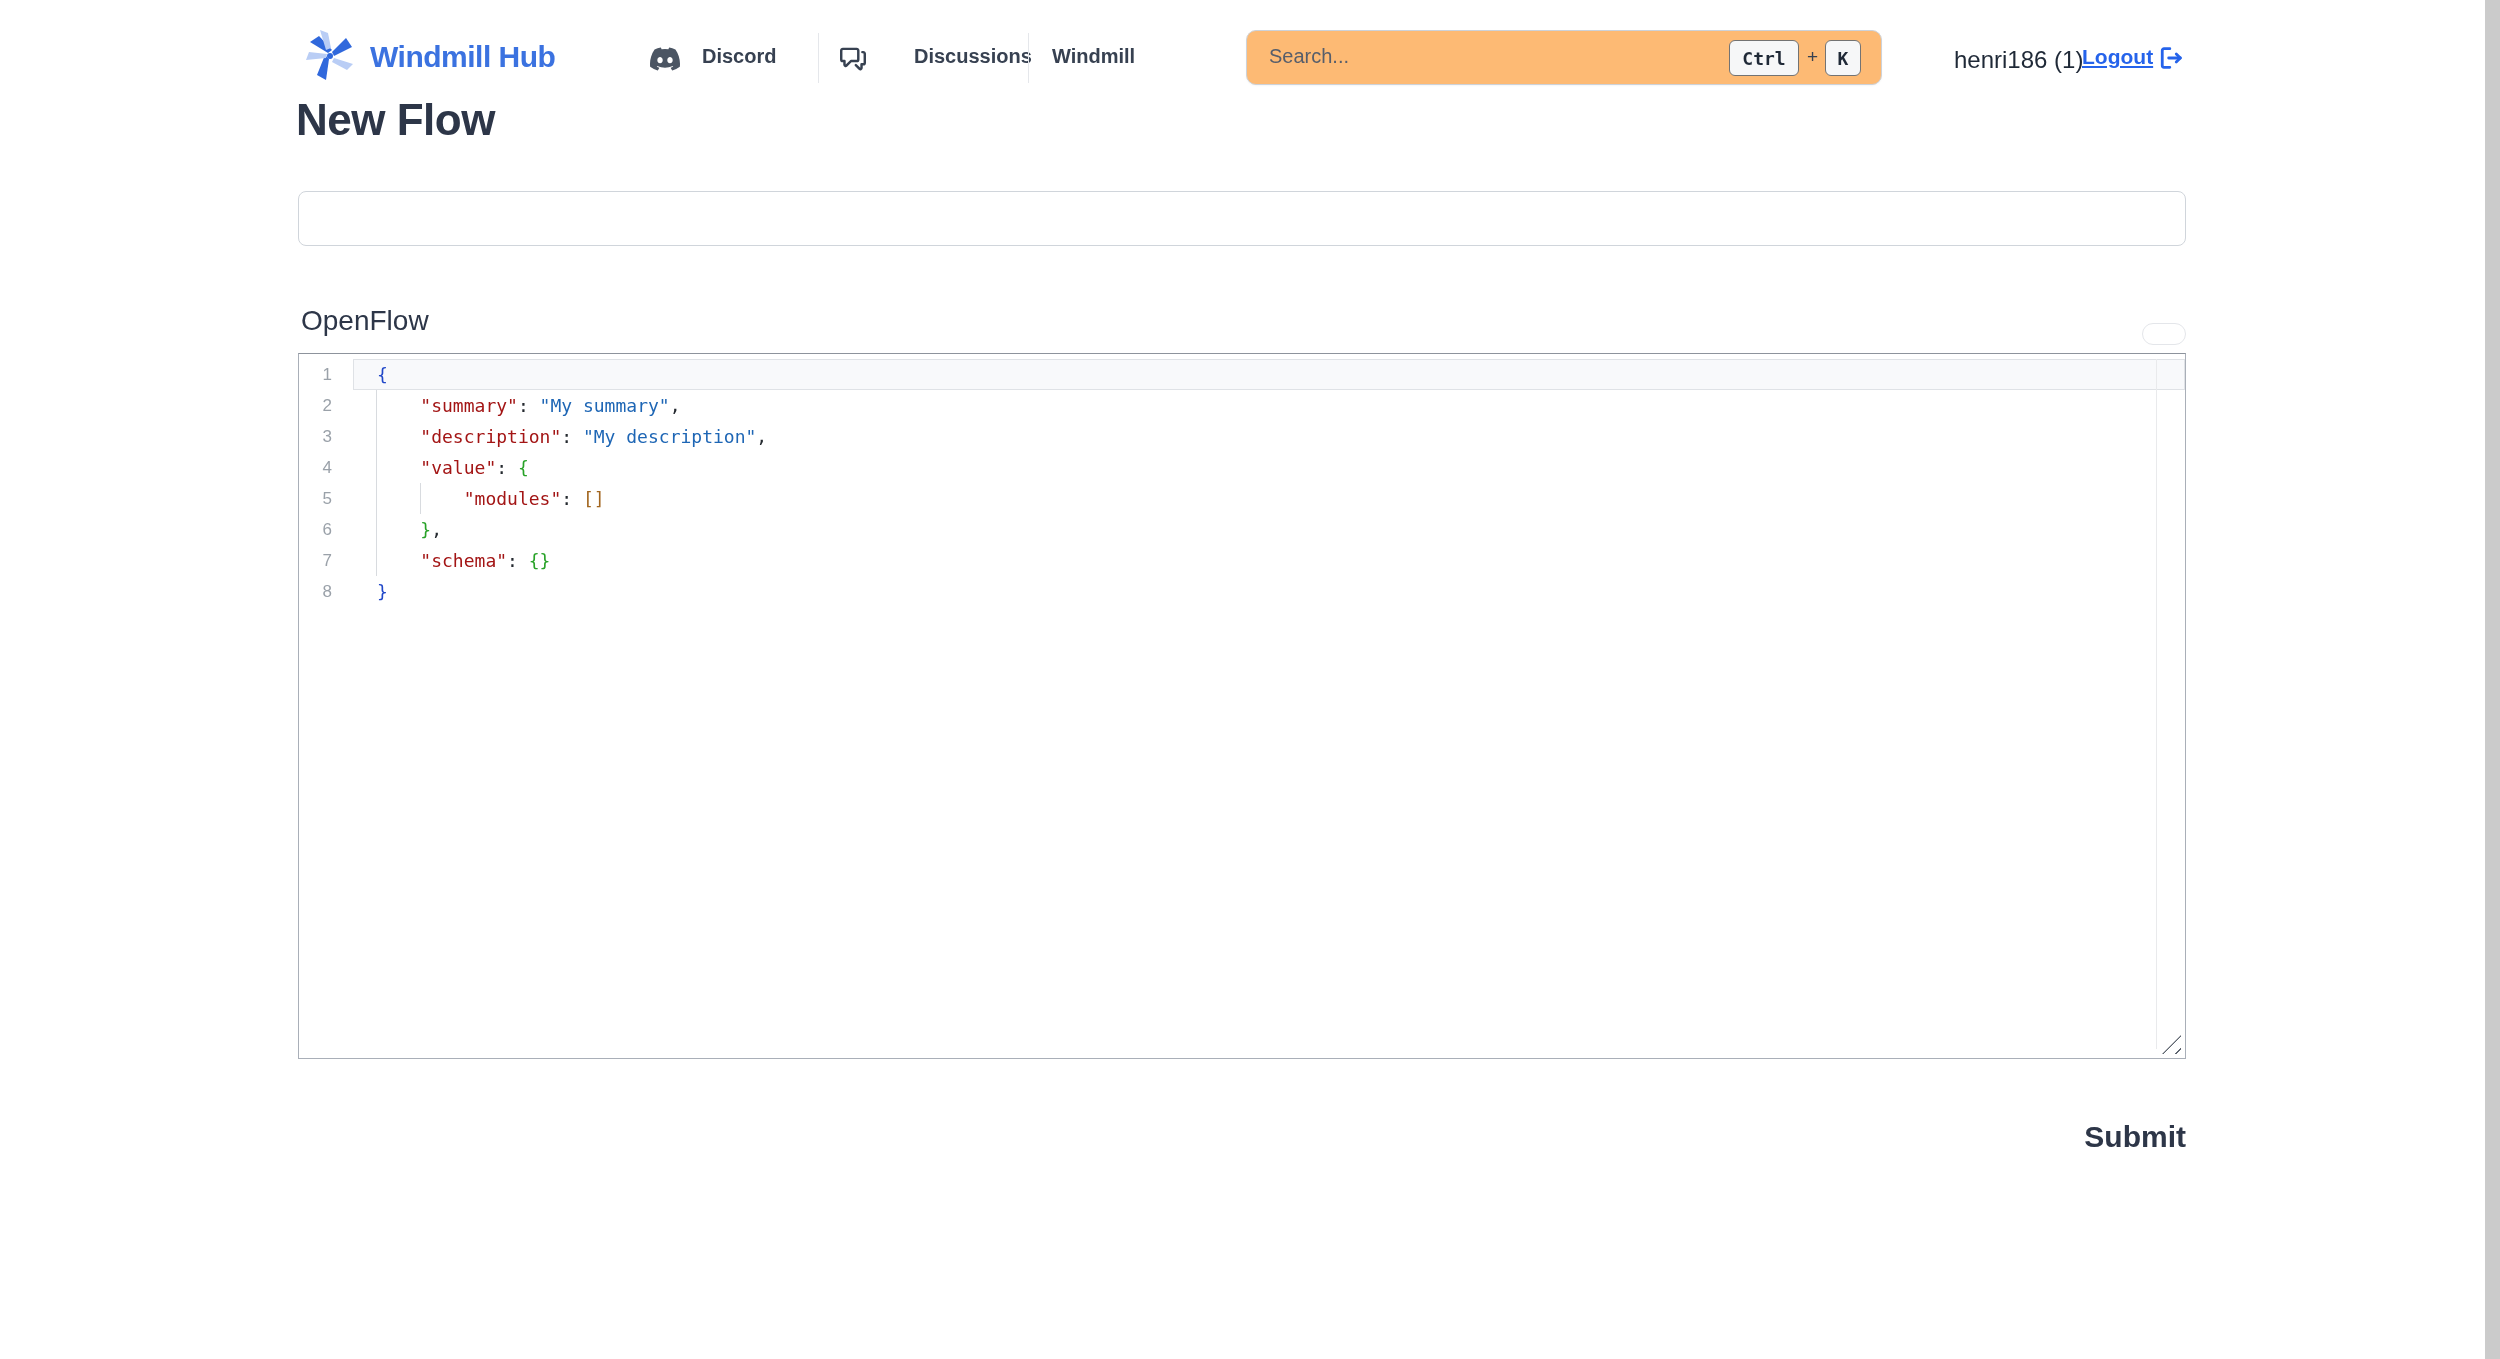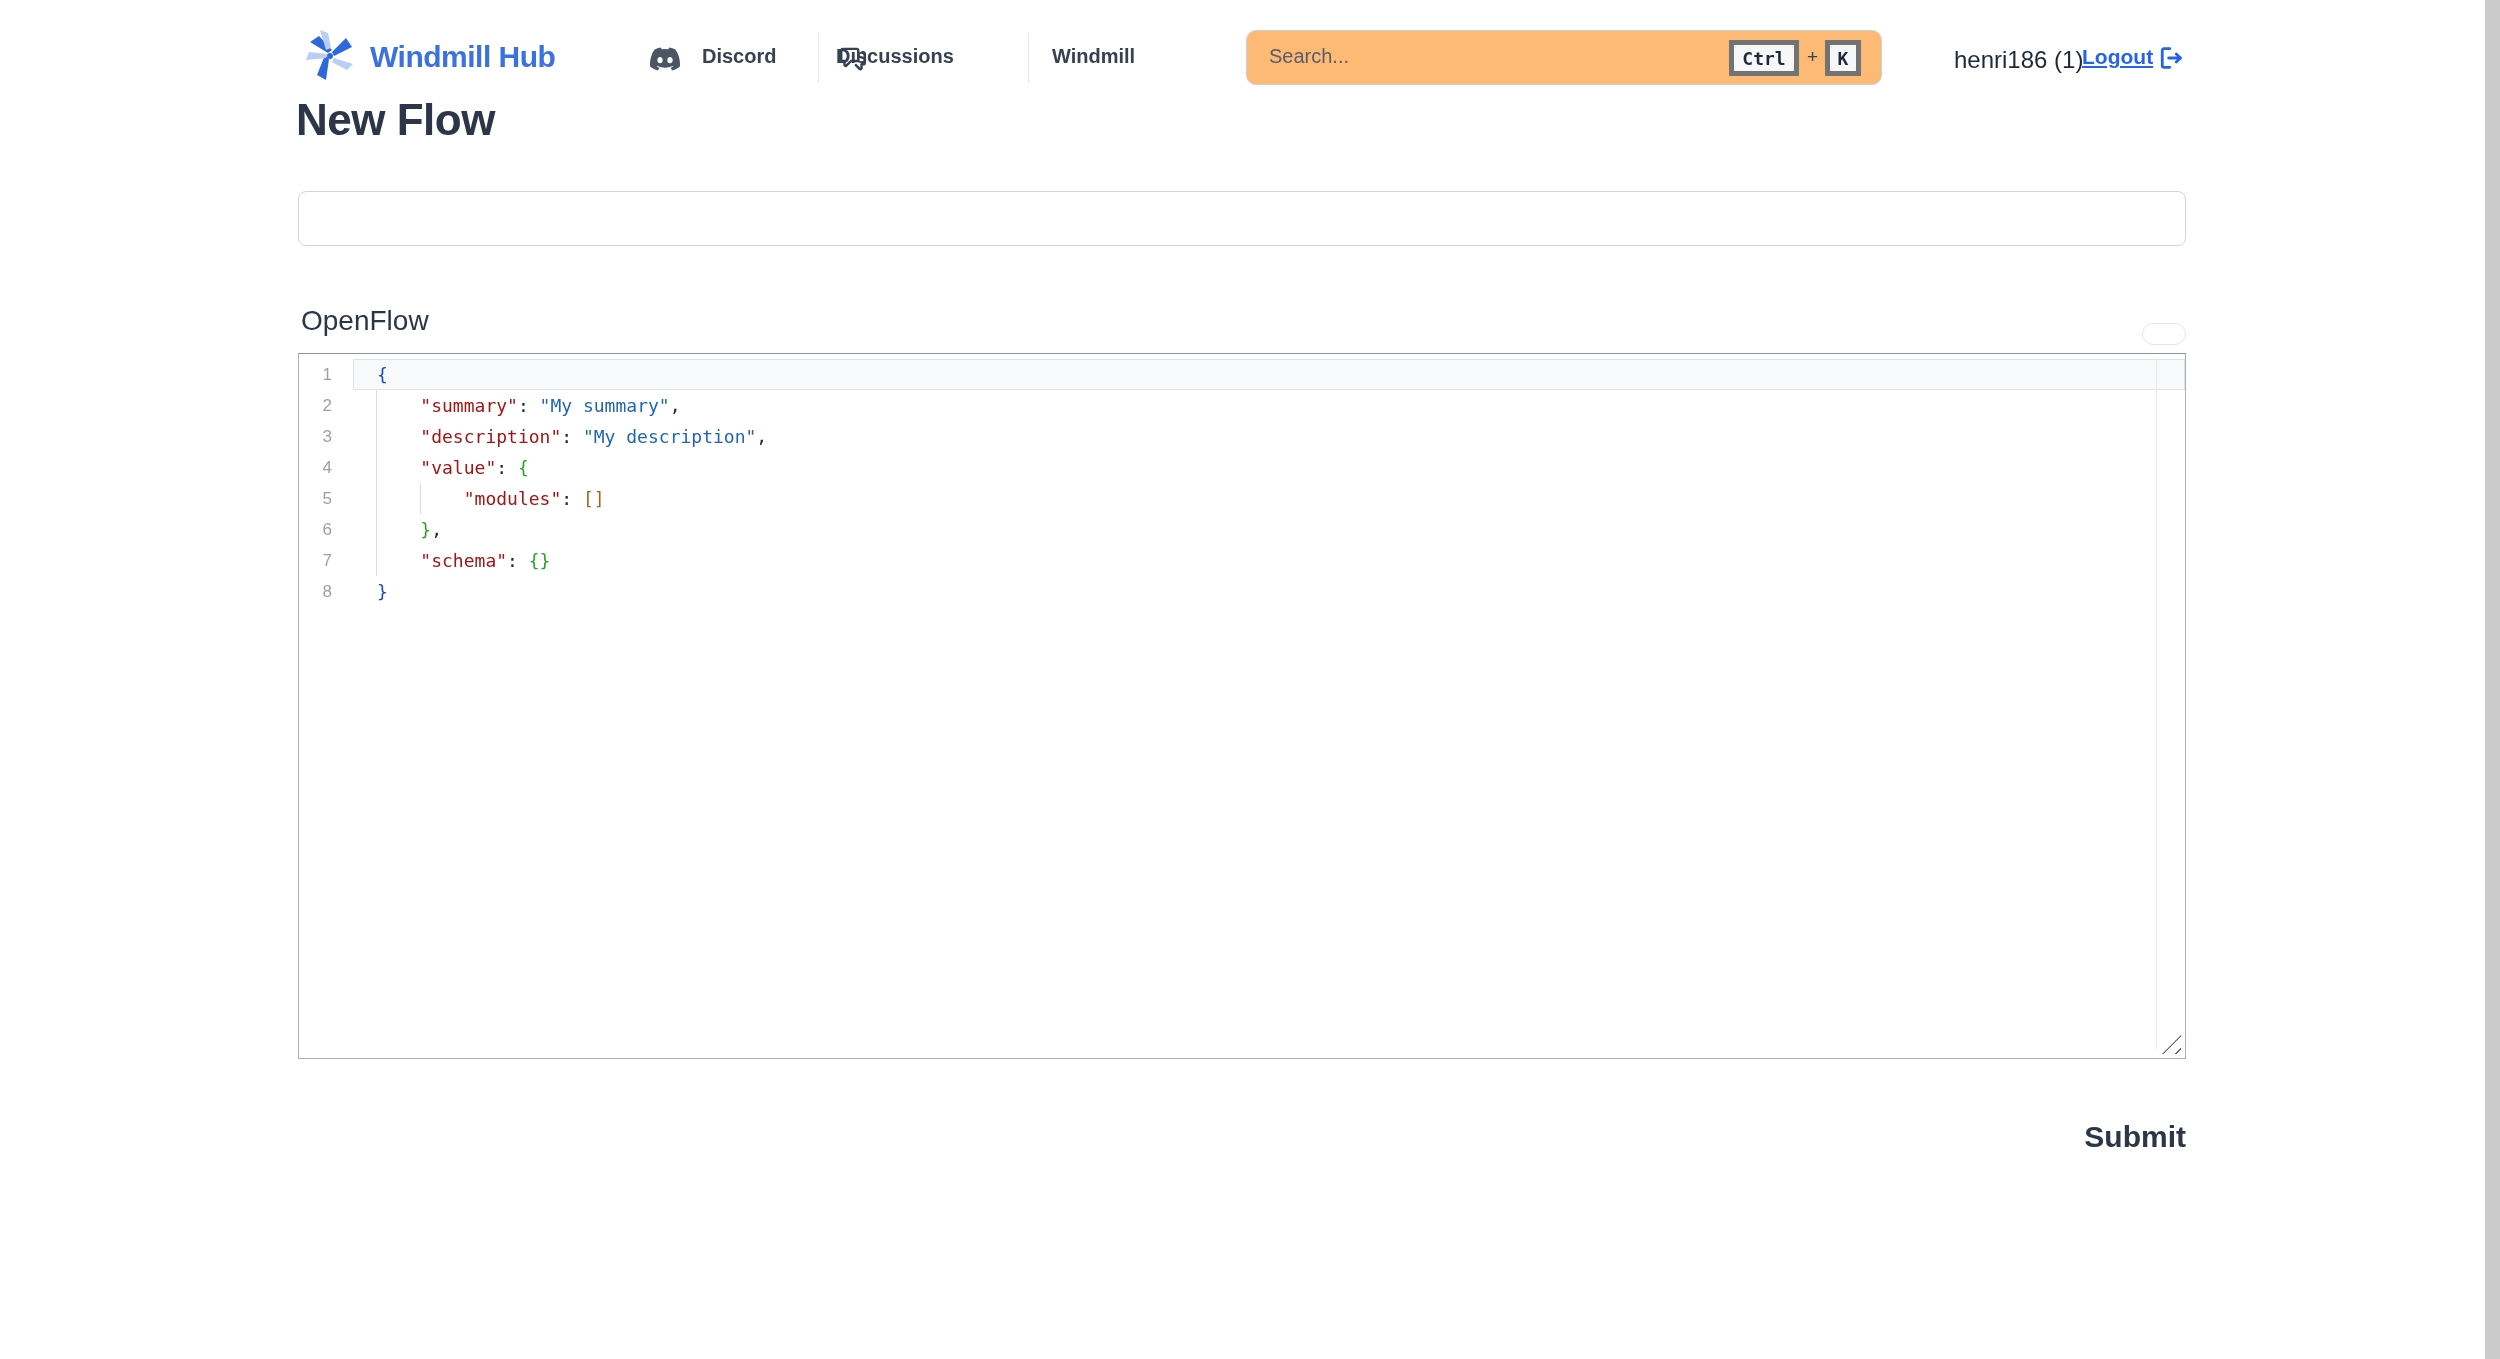--- a/index.html
+++ b/index.html
@@ -10,29 +10,29 @@
   
   .v-scrollbar { position:absolute; right:0; top:0; width:15px; height:100%; background:#cbcbcb; }
 
   
   .logo-icon { position:absolute; left:303px; top:26px; width:54px; height:60px; }
   .logo-text { position:absolute; left:370px; top:40px; font-size:30px; font-weight:bold; color:#3b72e0; letter-spacing:-0.5px; }
   .nav-icon-discord { position:absolute; left:650px; top:44px; width:30px; height:30px; color:#4b5563; }
   .nav-link { position:absolute; top:45px; font-size:20px; font-weight:600; color:#374151; cursor:pointer; }
   .nav-discord { left:702px; }
   .nav-icon-discussions { position:absolute; left:840px; top:46px; width:26px; height:26px; color:#374151; }
-  .nav-discussions { left:836px; }
+  .nav-discussions { left:914px; }
   .nav-windmill { left:1052px; font-weight:bold; }
   .nav-sep { position:absolute; top:33px; width:1px; height:50px; background:#e5e7eb; }
   .sep1 { left:818px; } .sep2 { left:1028px; }
 
   .search-box { position:absolute; left:1246px; top:30px; width:636px; height:55px; background:#fdba74;
     border:1px solid #cdd2d9; border-radius:10px; box-shadow:0 1px 2px rgba(0,0,0,0.04); cursor:text; }
   .search-ph { position:absolute; left:22px; top:14px; font-size:20px; color:#565e6b; }
-  .kbd { position:absolute; top:9px; height:36px; background:#f6f7f8; border:5px solid #737373; border-radius:0;
+  .kbd { position:absolute; top:9px; height:36px; background:#f6f7f8; border:1px solid #737373; border-radius:6px;
     font-family:"DejaVu Sans Mono", monospace; font-size:18px; font-weight:bold; color:#1f2937;
     display:flex; align-items:center; justify-content:center; }
   .kbd-ctrl { left:482px; width:70px; }
   .kbd-plus { position:absolute; left:560px; top:15px; font-size:19px; color:#374151; }
   .kbd-k { left:578px; width:36px; }
 
   .user-name { position:absolute; left:1954px; top:46px; font-size:24px; color:#1f2937; }
   .logout { position:absolute; left:2082px; top:45px; font-size:21px; font-weight:bold; color:#2563eb; cursor:pointer;text-decoration:underline; }
   .logout-icon { position:absolute; left:2157px; top:44px; width:28px; height:28px; }
 

